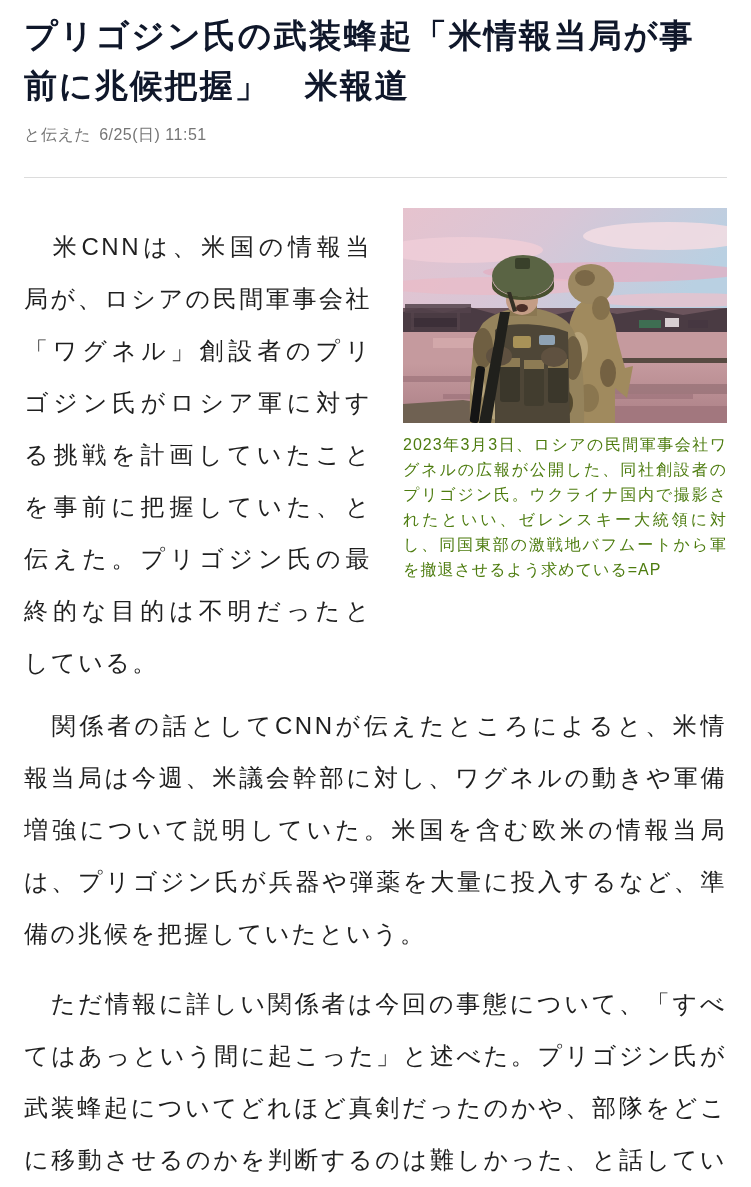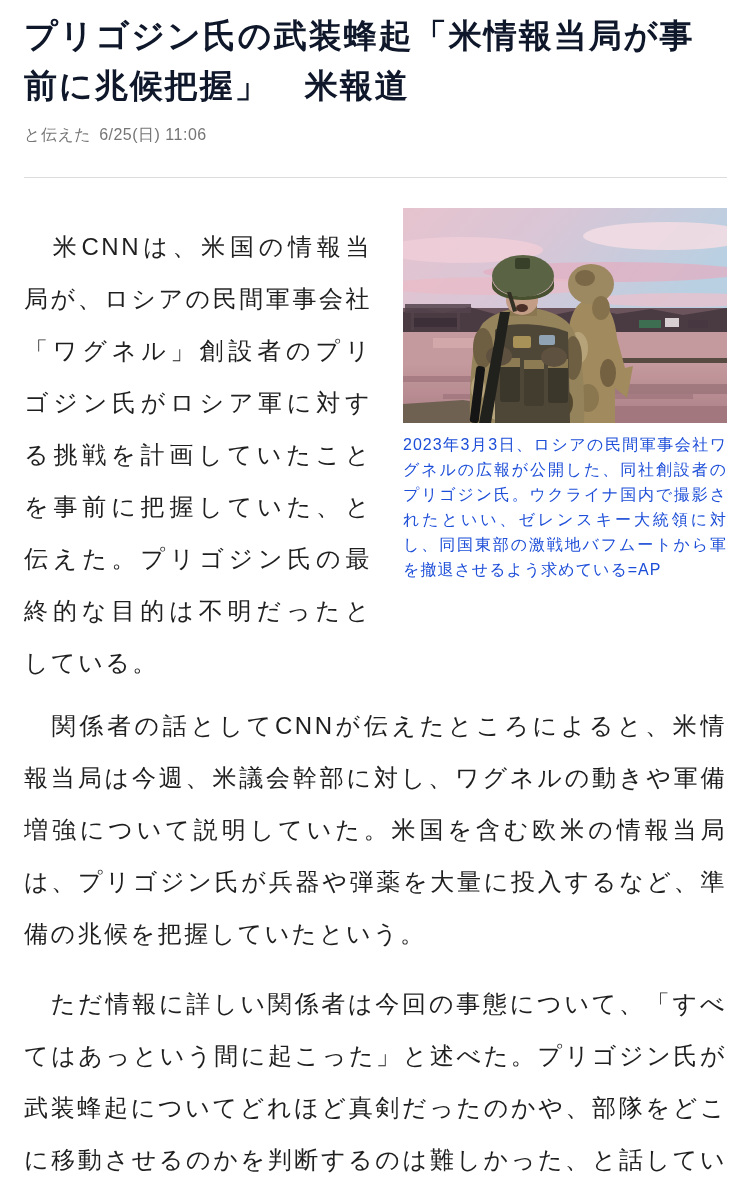--- a/index.html
+++ b/index.html
@@ -58,21 +58,21 @@
     width: 324px;
     margin: 0;
   }
   .photo-wrap { width: 324px; height: 215px; overflow: hidden; }
   .photo-wrap svg { display: block; }
   .photo-caption {
     margin-top: 9px;
     font-size: 16px;
     line-height: 25px;
     letter-spacing: 1px;
-    color: #1d4ed8;
+    color: #4d7c0f;
     text-align: justify;
   }
 
   .body-paragraph {
     margin: 16px 24px 0 24px;
     font-size: 24px;
     line-height: 52px;
     letter-spacing: 2.5px;
     color: #1f1f1f;
     text-align: justify;
@@ -81,21 +81,21 @@
   .body-paragraph.second { margin-top: 18px; }
 </style>
 </head>
 <body>
 
 <div class="page">
 
   <h1 class="article-title">プリゴジン氏の武装蜂起「米情報当局が事前に兆候把握」　米報道</h1>
 
   <div class="byline">
-    <span class="byline-source">と伝えた</span><span class="byline-datetime">6/25(日) 11:06</span>
+    <span class="byline-source">と伝えた</span><span class="byline-datetime">6/25(日) 11:51</span>
   </div>
 
   <div class="divider"></div>
 
   <section class="lead-section">
 
     <p class="lead-text">　米CNNは、米国の情報当局が、ロシアの民間軍事会社「ワグネル」創設者のプリゴジン氏がロシア軍に対する挑戦を計画していたことを事前に把握していた、と伝えた。プリゴジン氏の最終的な目的は不明だったとしている。</p>
 
     <figure class="article-figure">
       <div class="photo-wrap">

